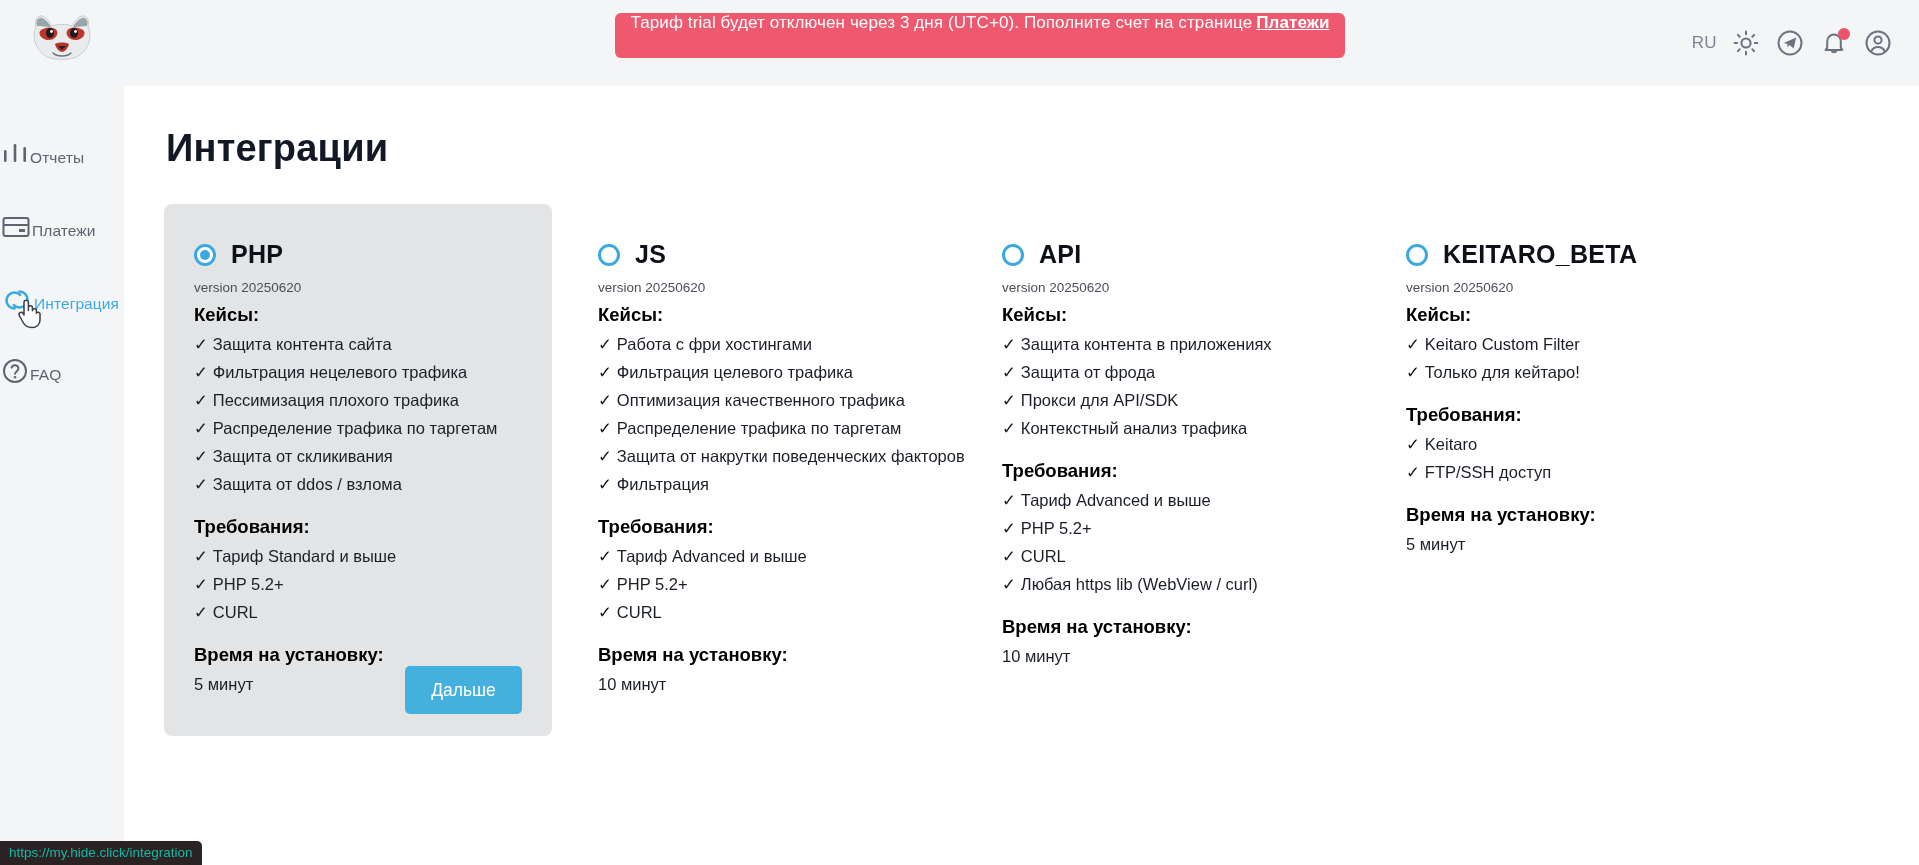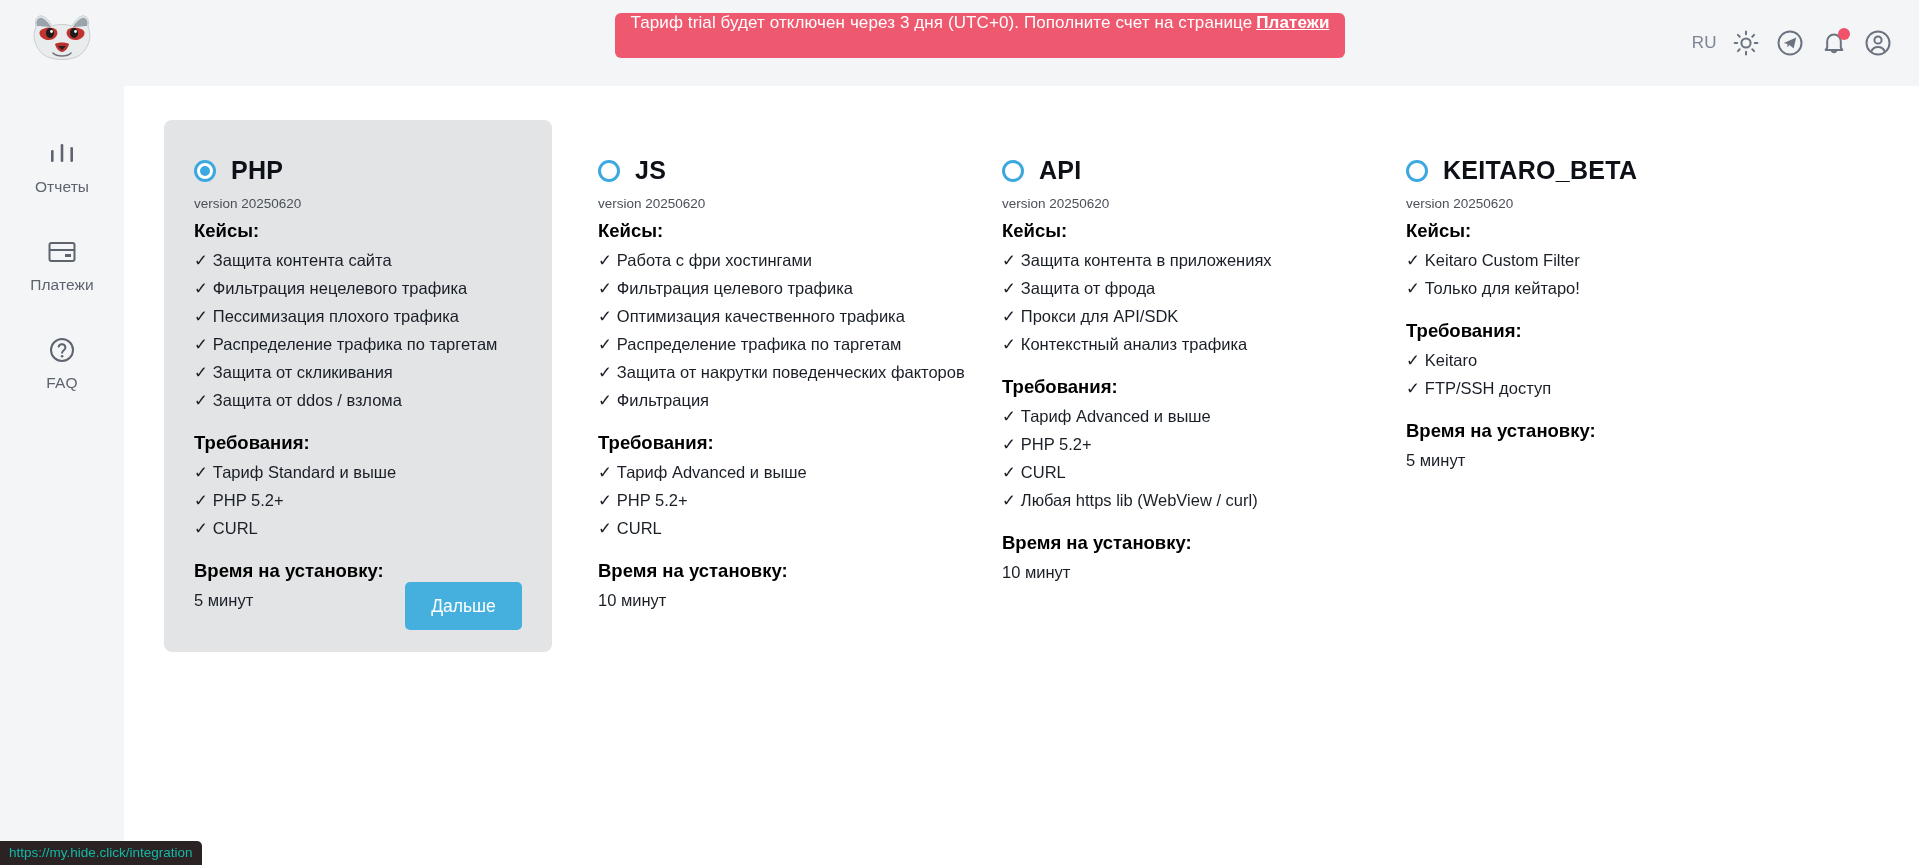--- a/index.html
+++ b/index.html
@@ -19,21 +19,21 @@
   .sidebar {
     position: absolute; left: 0; top: 0;
     width: 124px; height: 865px;
     background: #f4f5f7;
     display: flex; flex-direction: column; align-items: center;
   }
   .logo { margin-top: 12px; width: 66px; height: 54px; display:flex; align-items:center; justify-content:center; }
   .nav { margin-top: 58px; width: 100%; display: flex; flex-direction: column; align-items: center; }
   .nav-item {
     width: 100%; padding: 13px 0 10px 0;
-    display: flex; flex-direction: column; align-items: center;
+    display: flex; flex-direction: row; align-items: center;
     cursor: pointer; text-decoration: none;
   }
   .nav-icon { height: 34px; display: flex; align-items: center; justify-content: center; position: relative; }
   .nav-label {
     margin-top: 7px; font-size: 15.5px; color: #5d6470; letter-spacing: .1px; white-space: nowrap;
   }
   .nav-item.active .nav-label { color: #3ba9e0; }
   .nav-item:nth-child(2) { margin-top: 16px; }
   .nav-item:nth-child(3) { margin-top: 16px; }
   .nav-item:nth-child(4) { margin-top: 14px; }
@@ -179,20 +179,32 @@
         <span class="nav-icon">
           <svg width="32" height="28" viewBox="0 0 32 28">
             <rect x="3.5" y="5" width="25" height="18" rx="2" fill="none" stroke="#5d6470" stroke-width="2"></rect>
             <line x1="3.5" y1="12" x2="28.5" y2="12" stroke="#5d6470" stroke-width="2"></line>
             <rect x="19" y="16" width="6" height="3" fill="#5d6470"></rect>
           </svg>
         </span>
         <span class="nav-label">Платежи</span>
       </div>
 
+      <div class="nav-item active">
+        <span class="nav-icon">
+          <svg width="34" height="32" viewBox="0 0 34 32">
+            <path d="M19.5 7.5 a8 8 0 0 1 0 16 a8 8 0 0 1 -5.6 -2.3" fill="none" stroke="#3ba9e0" stroke-width="2.6" stroke-linecap="round"></path>
+            <path d="M14.5 24.5 a8 8 0 0 1 0 -16 a8 8 0 0 1 5.6 2.3" fill="none" stroke="#3ba9e0" stroke-width="2.6" stroke-linecap="round"></path>
+          </svg>
+          <svg class="cursor-hand" viewBox="0 0 26 32">
+            <path d="M8 15 L8 5.5 A2.2 2.2 0 0 1 12.4 5.5 L12.4 13.5 L12.4 10.8 A2 2 0 0 1 16.4 10.8 L16.4 13.8 A2 2 0 0 1 20.4 13.8 L20.4 16.2 A2 2 0 0 1 24 16.8 L24 23 C24 27.5 20.5 30.5 16 30.5 C11 30.5 8.3 28 6.6 24.5 L3.4 18.6 A2.1 2.1 0 0 1 7 16.3 L8 18 Z" fill="#ffffff" stroke="#3a3f47" stroke-width="1.5" stroke-linejoin="round"></path>
+          </svg>
+        </span>
+        <span class="nav-label">Интеграция</span>
+      </div>
 
       <div class="nav-item">
         <span class="nav-icon">
           <svg width="30" height="30" viewBox="0 0 30 30">
             <circle cx="15" cy="15" r="11" fill="none" stroke="#5d6470" stroke-width="2"></circle>
             <path d="M11.6 11.6 a3.5 3.5 0 0 1 6.8 1.2 c0 2.3 -3.2 2.6 -3.3 5" fill="none" stroke="#5d6470" stroke-width="2" stroke-linecap="round"></path>
             <circle cx="15.1" cy="21.2" r="1.3" fill="#5d6470"></circle>
           </svg>
         </span>
         <span class="nav-label">FAQ</span>
@@ -246,20 +258,21 @@
         <svg width="28" height="28" viewBox="0 0 28 28">
           <circle cx="14" cy="14" r="11.5" fill="none" stroke="#6b7380" stroke-width="2"></circle>
           <circle cx="14" cy="11" r="3.6" fill="none" stroke="#6b7380" stroke-width="2"></circle>
           <path d="M7.2 22.6 a7.4 7.4 0 0 1 13.6 0" fill="none" stroke="#6b7380" stroke-width="2"></path>
         </svg>
       </span>
     </div>
   </div>
 
   <div class="main">
+    <div class="page-title">Интеграции</div>
 
     <div class="cards">
 
       <div class="card selected">
         <div class="card-head">
           <span class="radio checked">
               <span class="dot"></span>
             </span>
           <span class="card-title">PHP</span>
         </div>

